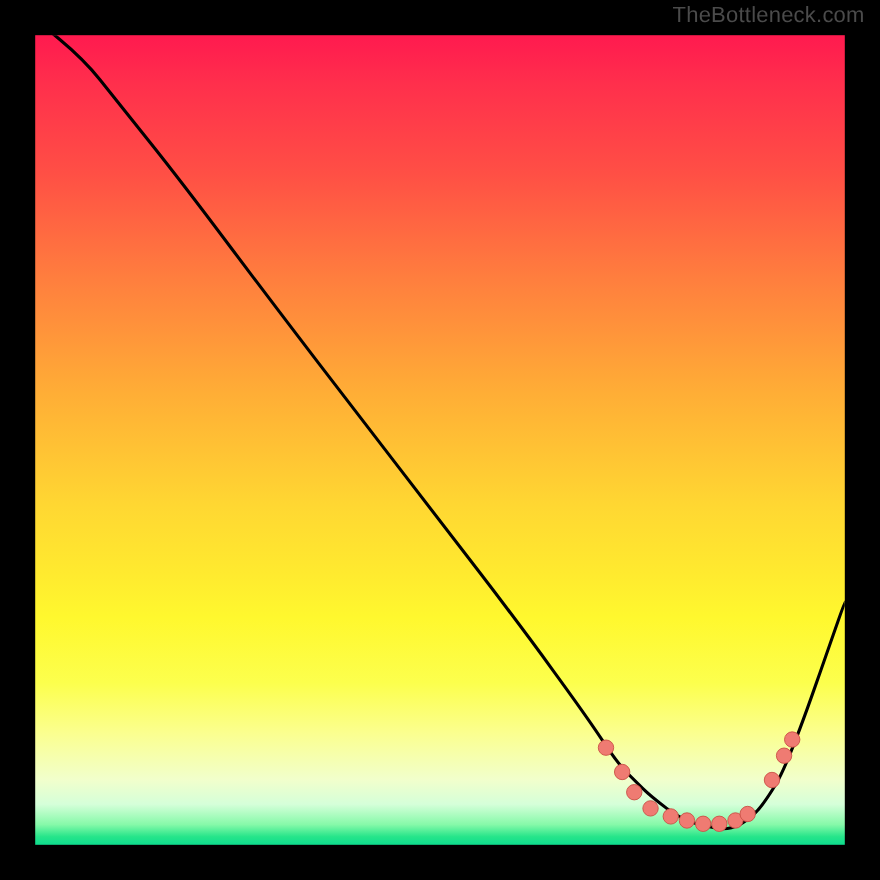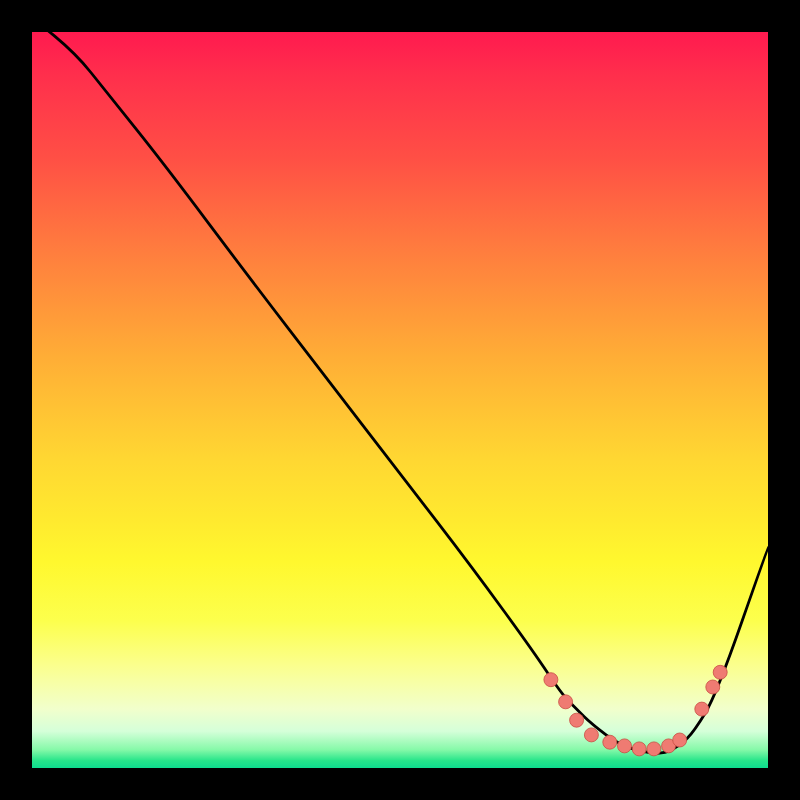--- a/index.html
+++ b/index.html
@@ -66,20 +66,21 @@
   .dot {
     fill: #ef7b72;
     stroke: #c94e44;
     stroke-width: 0.8;
   }
 </style>
 </head>
 <body>
 
 <div class="outer">
+  <div class="attribution">TheBottleneck.com</div>
 
   <div class="plot-area">
     <svg class="overlay" viewBox="0 0 736 736" preserveAspectRatio="none">
       <path id="curvePath" class="curve" d="M 0.0 -14.7 Q 0.0 -14.7 22.1 3.7 Q 44.2 22.1 58.9 40.5 Q 73.6 58.9 103.0 95.7 Q 132.5 132.5 176.6 191.4 Q 220.8 250.2 257.6 298.1 Q 294.4 345.9 331.2 393.8 Q 368.0 441.6 404.8 489.4 Q 441.6 537.3 471.0 577.8 Q 500.5 618.2 515.2 640.3 Q 529.9 662.4 537.3 669.8 Q 544.6 677.1 552.0 684.5 Q 559.4 691.8 574.1 702.9 Q 588.8 713.9 603.5 717.6 Q 618.2 721.3 625.6 721.3 Q 633.0 721.3 640.3 717.6 Q 647.7 713.9 655.0 706.6 Q 662.4 699.2 673.4 680.8 Q 684.5 662.4 710.2 588.8 T 736.0 515.2"></path>
       <g id="markerGroup">
           <circle class="dot" cx="518.9" cy="647.7" r="7"></circle>
           <circle class="dot" cx="533.6" cy="669.8" r="7"></circle>
           <circle class="dot" cx="544.6" cy="688.2" r="7"></circle>
           <circle class="dot" cx="559.4" cy="702.9" r="7"></circle>
           <circle class="dot" cx="577.8" cy="710.2" r="7"></circle>

